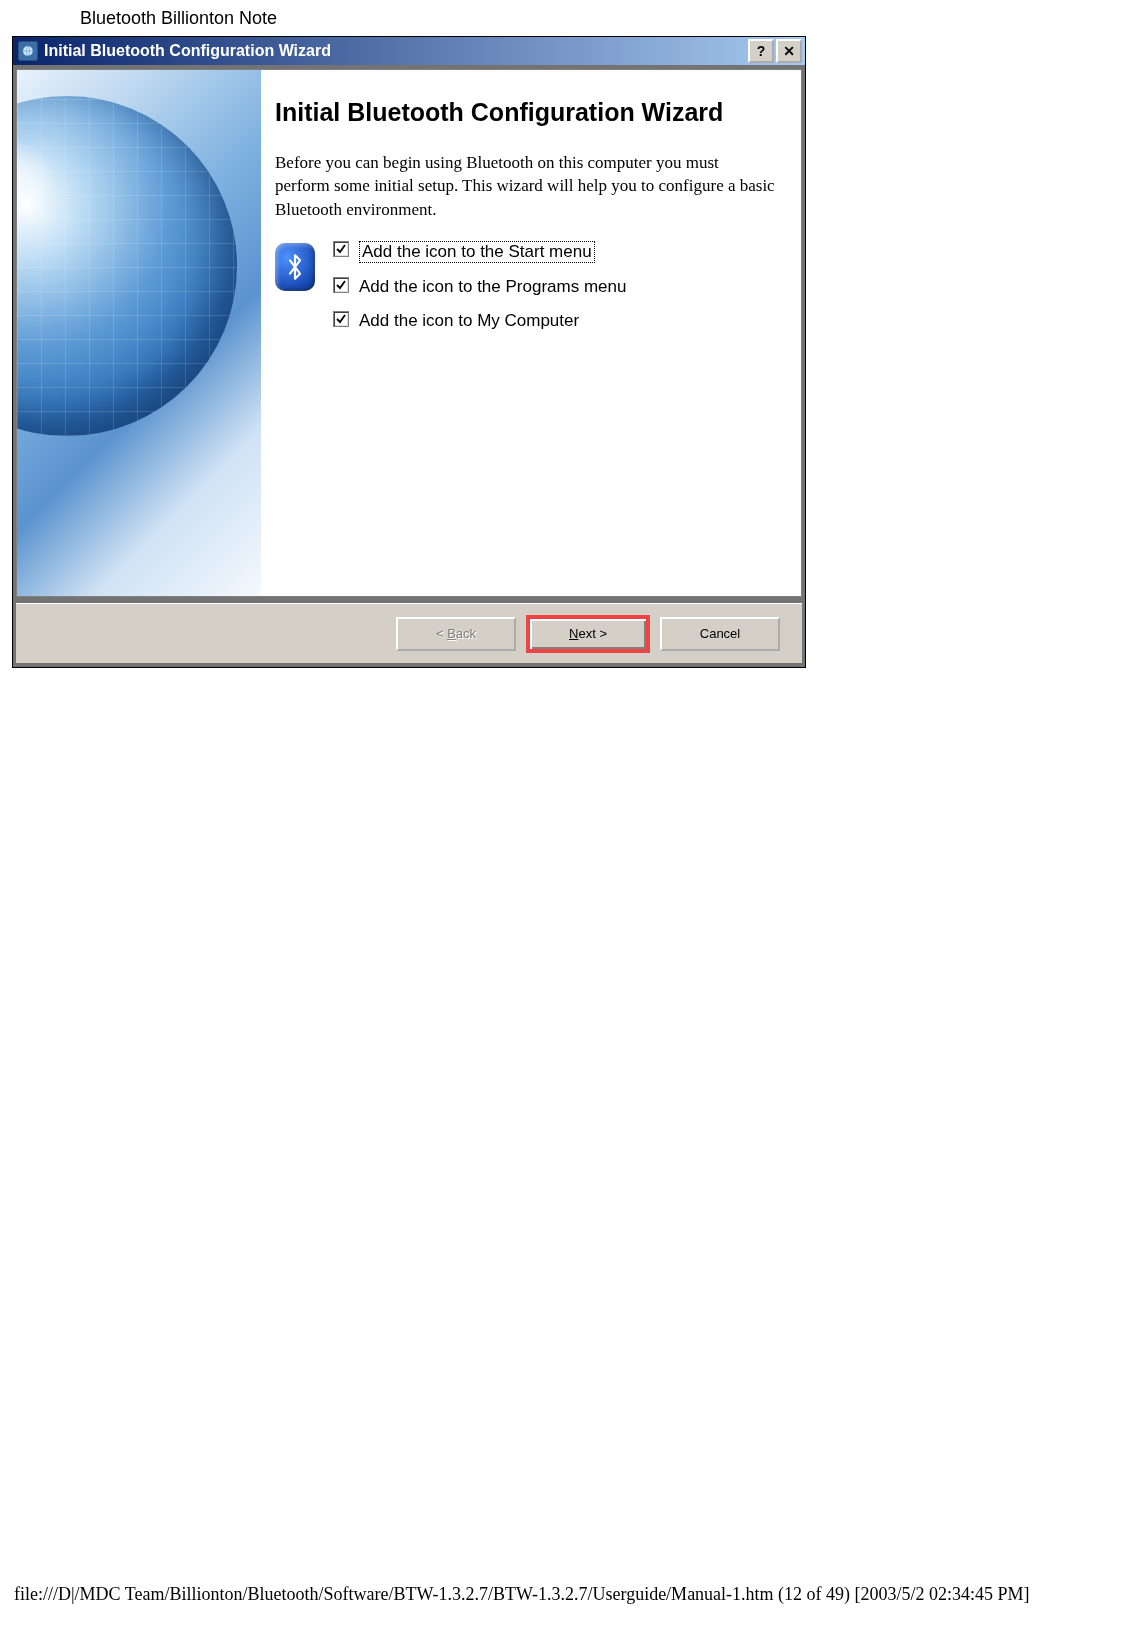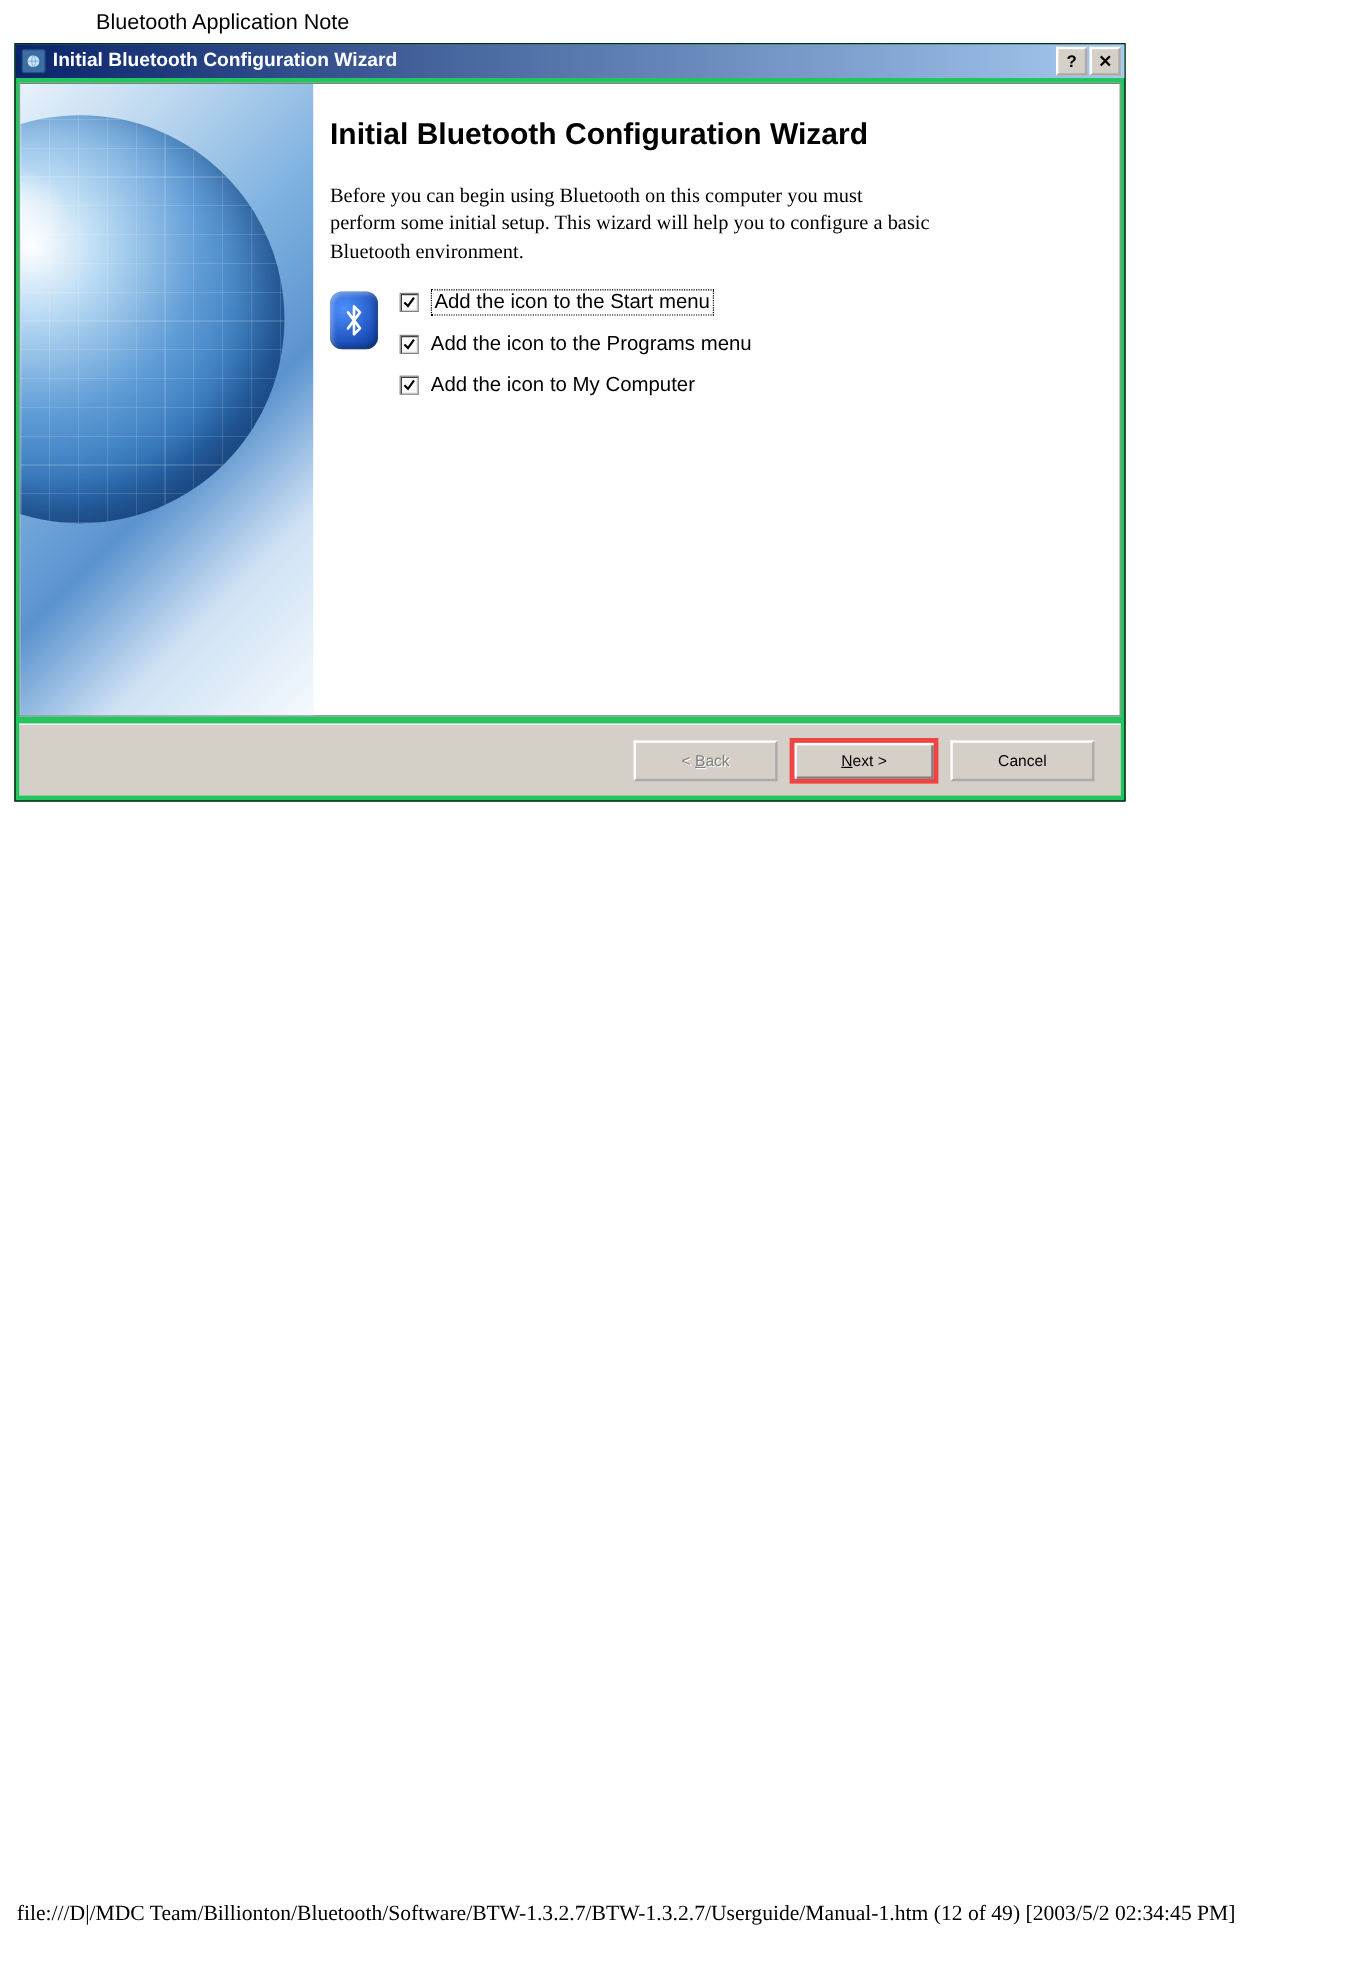--- a/index.html
+++ b/index.html
@@ -1,53 +1,53 @@
 <!DOCTYPE html>
 <html><head>
 <meta charset="utf-8">
 <style>
   html,body{margin:0;padding:0;background:#fff;font-family:"Times New Roman",Times,serif;color:#000}
   .page{width:1143px;height:1634px;position:relative;box-sizing:border-box}
   .header{position:absolute;left:80px;top:8px;font-family:Arial,Helvetica,sans-serif;font-size:18px}
   .footer{position:absolute;left:14px;top:1584px;font-family:Liberation Serif, serif;font-size:18px;white-space:nowrap}
   .instruction{position:absolute;left:0;top:692px;font-size:23px}
-  .dialog{position:absolute;left:12px;top:36px;width:926px;height:632px;background:#22c55e;border:1px solid #000;box-sizing:border-box;font-family:Tahoma,Arial,sans-serif}
+  .dialog{position:absolute;left:12px;top:36px;width:794px;height:632px;background:#737373;border:1px solid #000;box-sizing:border-box;font-family:Tahoma,Arial,sans-serif}
   .titlebar{height:28px;background:linear-gradient(to right,#0a246a,#a6caf0);display:flex;align-items:center;padding:0 3px;color:#fff;font-weight:bold;font-size:16px}
   .titlebar .appicon{width:18px;height:18px;margin-right:6px;margin-left:2px;display:inline-flex;align-items:center;justify-content:center;background:#3a6ea5;border:1px solid #2a4e7a;border-radius:2px}
   .titlebar .appicon svg{display:block}
   .title-text{flex:1 1 auto;white-space:nowrap;overflow:hidden}
   .winbtns{display:flex;gap:2px}
   .winbtn{width:22px;height:20px;background:#d4d0c8;border:2px outset #fff;display:flex;align-items:center;justify-content:center;color:#000;font-family:"MS Sans Serif",Tahoma,Arial,sans-serif;font-weight:bold;font-size:14px;line-height:1}
   .client{position:absolute;left:3px;top:32px;right:3px;bottom:70px;background:#fff;border:1px solid #808080;box-sizing:border-box}
   .sidebar{position:absolute;left:0;top:0;width:244px;bottom:0;background:linear-gradient(135deg,#e8f2fb 0%,#bcd7ef 18%,#7fb2e0 40%,#5b93cf 60%,#cfe2f4 78%,#f4f9fd 100%);overflow:hidden}
   .globe{position:absolute;left:-120px;top:26px;width:340px;height:340px;border-radius:50%;background:radial-gradient(circle at 38% 32%,#ffffff 0%,#bcdcf4 18%,#5f9cd6 45%,#2b6fb6 70%,#194a82 100%);box-shadow:inset -18px -18px 36px rgba(0,0,30,0.3)}
   .globe::before{content:"";position:absolute;inset:0;border-radius:50%;background:repeating-linear-gradient(0deg,rgba(255,255,255,0.25) 0 1px,transparent 1px 24px),repeating-linear-gradient(90deg,rgba(255,255,255,0.25) 0 1px,transparent 1px 24px);mix-blend-mode:screen;opacity:.55}
   .globe::after{content:"";position:absolute;left:40px;top:40px;width:120px;height:80px;border-radius:50%;background:radial-gradient(ellipse at center,rgba(255,255,255,0.9),rgba(255,255,255,0) 70%)}
   .content{position:absolute;left:258px;top:20px;right:18px;bottom:10px;color:#000}
   .wiz-title{font-family:Arial,Helvetica,sans-serif;font-weight:bold;font-size:25px;margin-bottom:24px;margin-top:8px}
   .para{font-family:Liberation Serif, serif;font-size:17px;line-height:1.38;margin-bottom:20px;max-width:500px}
   .options{display:flex;align-items:flex-start;gap:18px;margin-top:12px}
   .bt-badge{width:40px;height:48px;border-radius:10px;background:radial-gradient(circle at 30% 30%,#4d90fe,#1b4db8 70%,#123a8c);display:flex;align-items:center;justify-content:center;margin-top:2px;box-shadow:inset -2px -2px 4px rgba(0,0,0,.3),inset 2px 2px 4px rgba(255,255,255,.4)}
   .bt-badge svg{display:block}
   .opt-list{display:flex;flex-direction:column;gap:14px}
-  .opt{display:flex;align-items:center;gap:10px;font-family:Tahoma,Arial,sans-serif;font-size:17px}
+  .opt{display:flex;align-items:flex-start;gap:10px;font-family:Tahoma,Arial,sans-serif;font-size:17px}
   .cb{width:16px;height:16px;background:#fff;border:1px solid #808080;box-shadow:inset 1px 1px 0 #404040,inset -1px -1px 0 #dfdfdf;display:flex;align-items:center;justify-content:center;box-sizing:border-box}
   .cb svg{display:block}
   .focus-rect{border:1px dotted #000;padding:0 2px}
   .btnbar{position:absolute;left:3px;right:3px;bottom:4px;height:60px;background:#d4d0c8;display:flex;justify-content:flex-end;align-items:center;gap:10px;padding-right:22px;border-top:1px solid #fff;box-sizing:border-box}
   .btn{width:116px;height:30px;background:#d4d0c8;border:2px outset #fff;font-family:Tahoma,Arial,sans-serif;font-size:13px;display:flex;align-items:center;justify-content:center}
   .btn.disabled{color:#808080;text-shadow:1px 1px 0 #fff}
   .btn.default{border:4px solid #ef4444;box-shadow:inset 2px 2px 0 #fff,inset -2px -2px 0 #808080}
   .u{text-decoration:underline}
 </style>
 </head>
 <body>
 
 <div class="page">
-  <div class="header">Bluetooth Application Note</div>
+  <div class="header">Bluetooth Billionton Note</div>
 
   <div class="dialog">
     <div class="titlebar">
       <span class="appicon">
         <svg width="12" height="12" viewBox="0 0 24 24">
             <circle cx="12" cy="12" r="10" fill="#cfe6fa"></circle>
             <path d="M12 2a10 10 0 0 1 0 20" fill="none" stroke="#2b6fb6" stroke-width="1"></path>
             <path d="M2 12h20M12 2c4 3 4 17 0 20M12 2c-4 3-4 17 0 20" stroke="#2b6fb6" stroke-width="0.8" fill="none"></path>
           </svg>
       </span>

